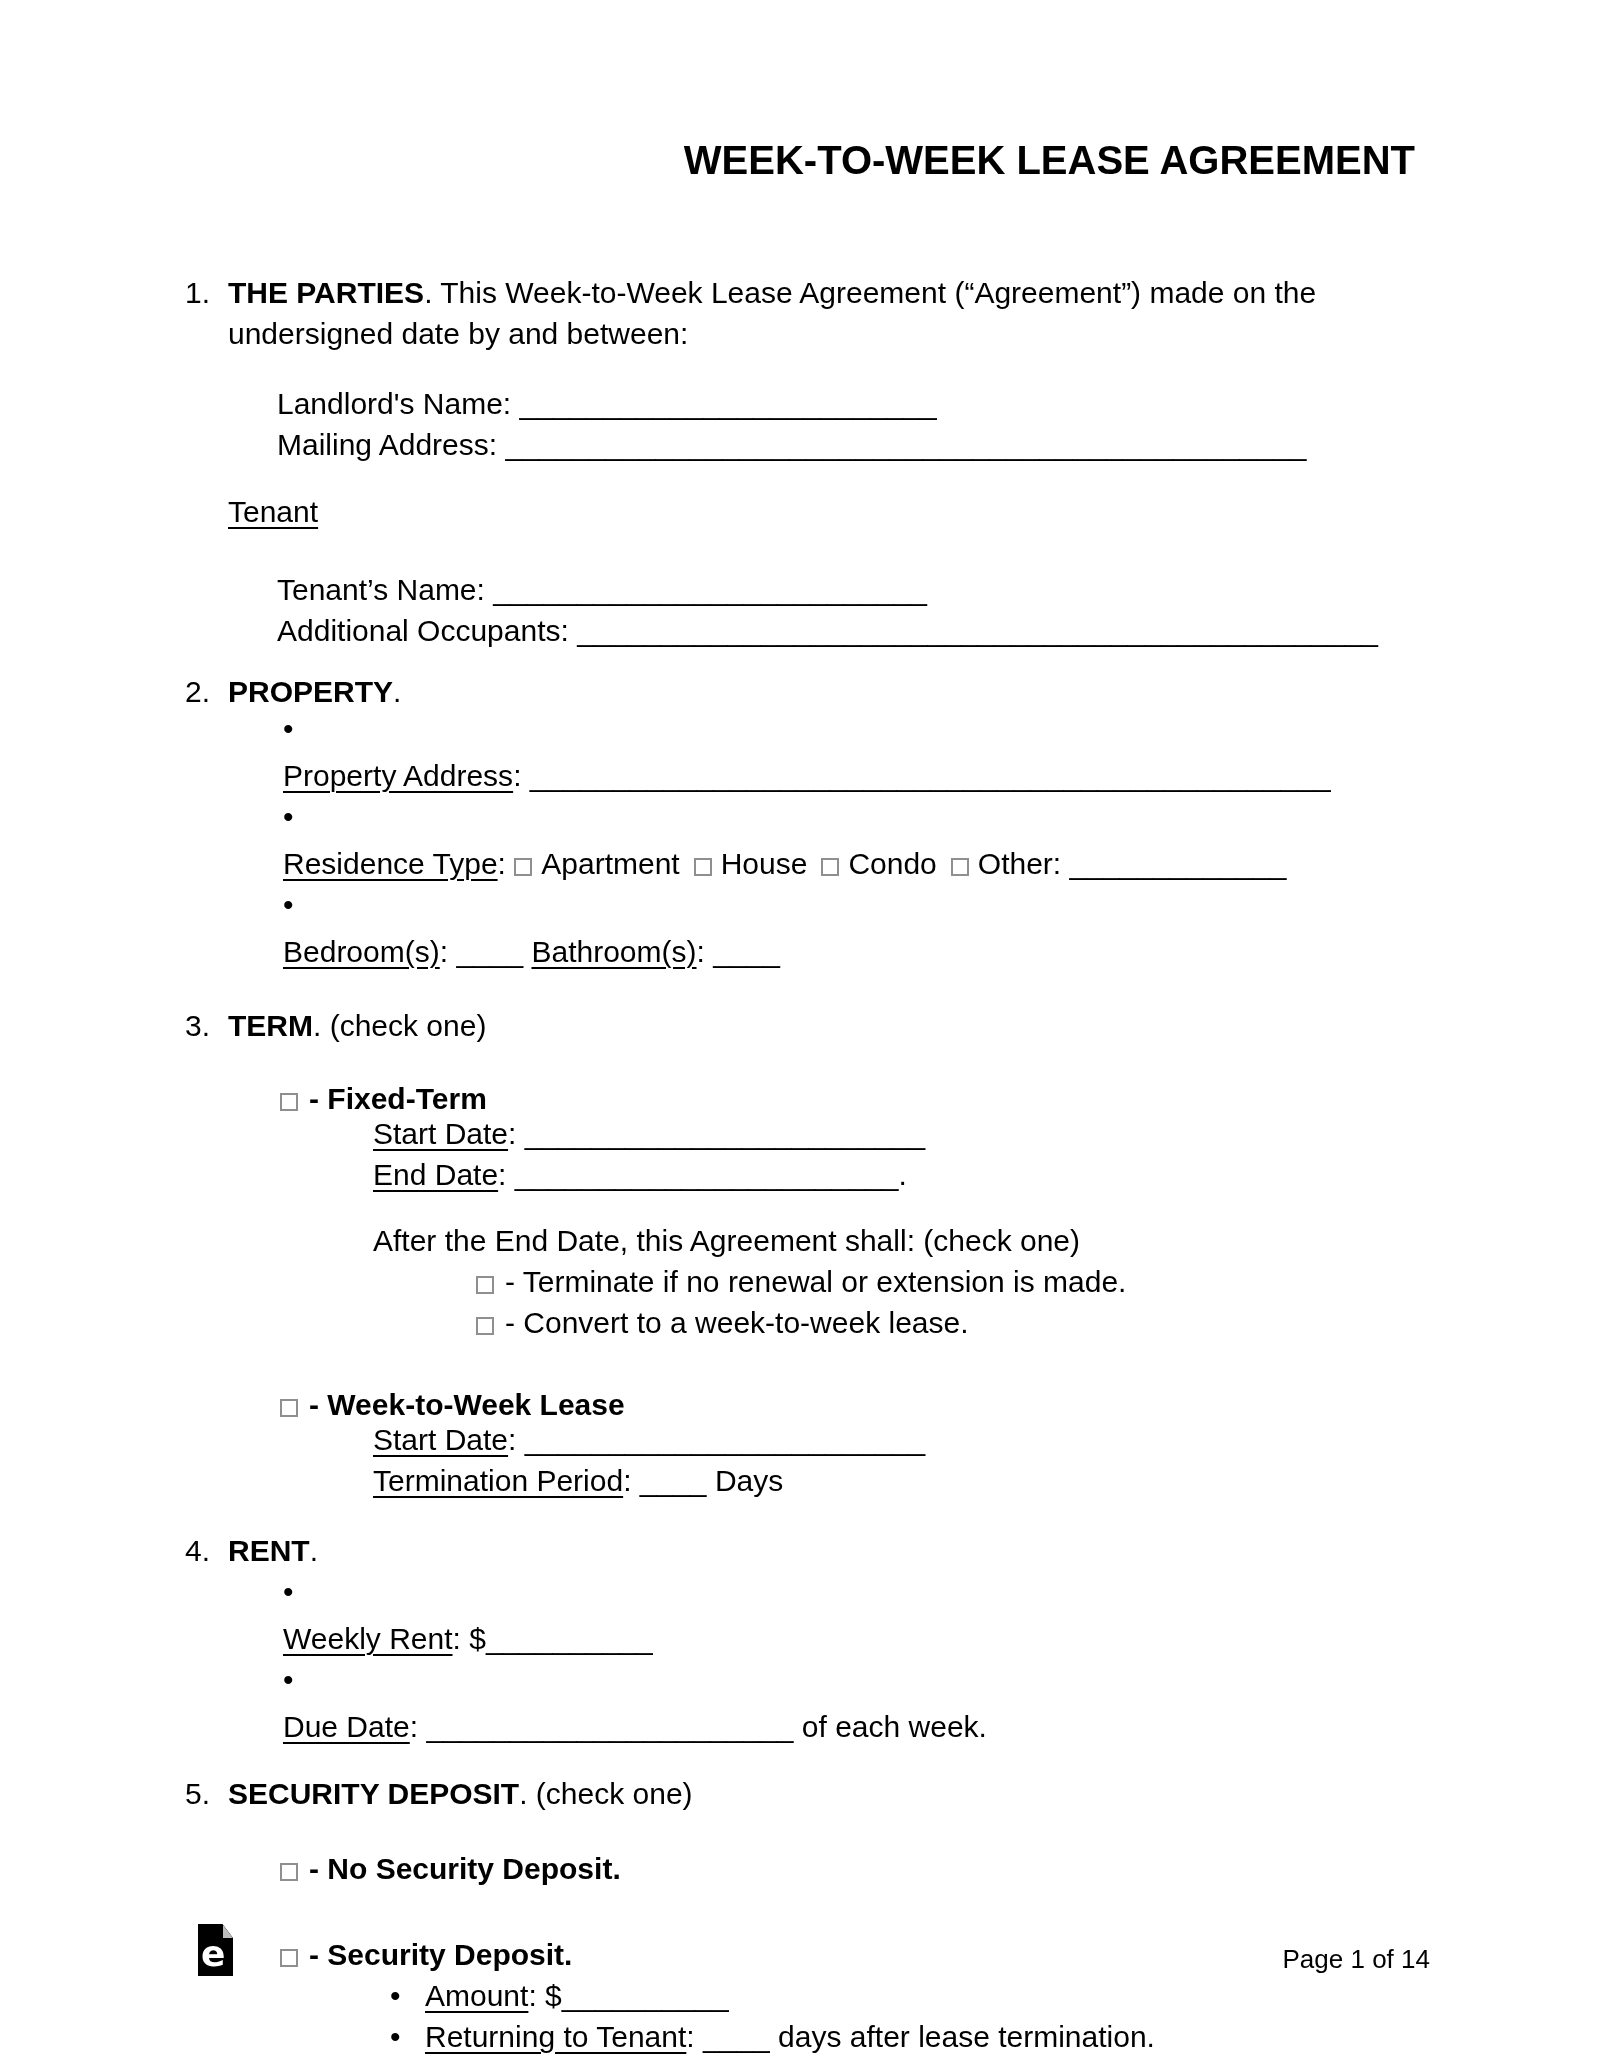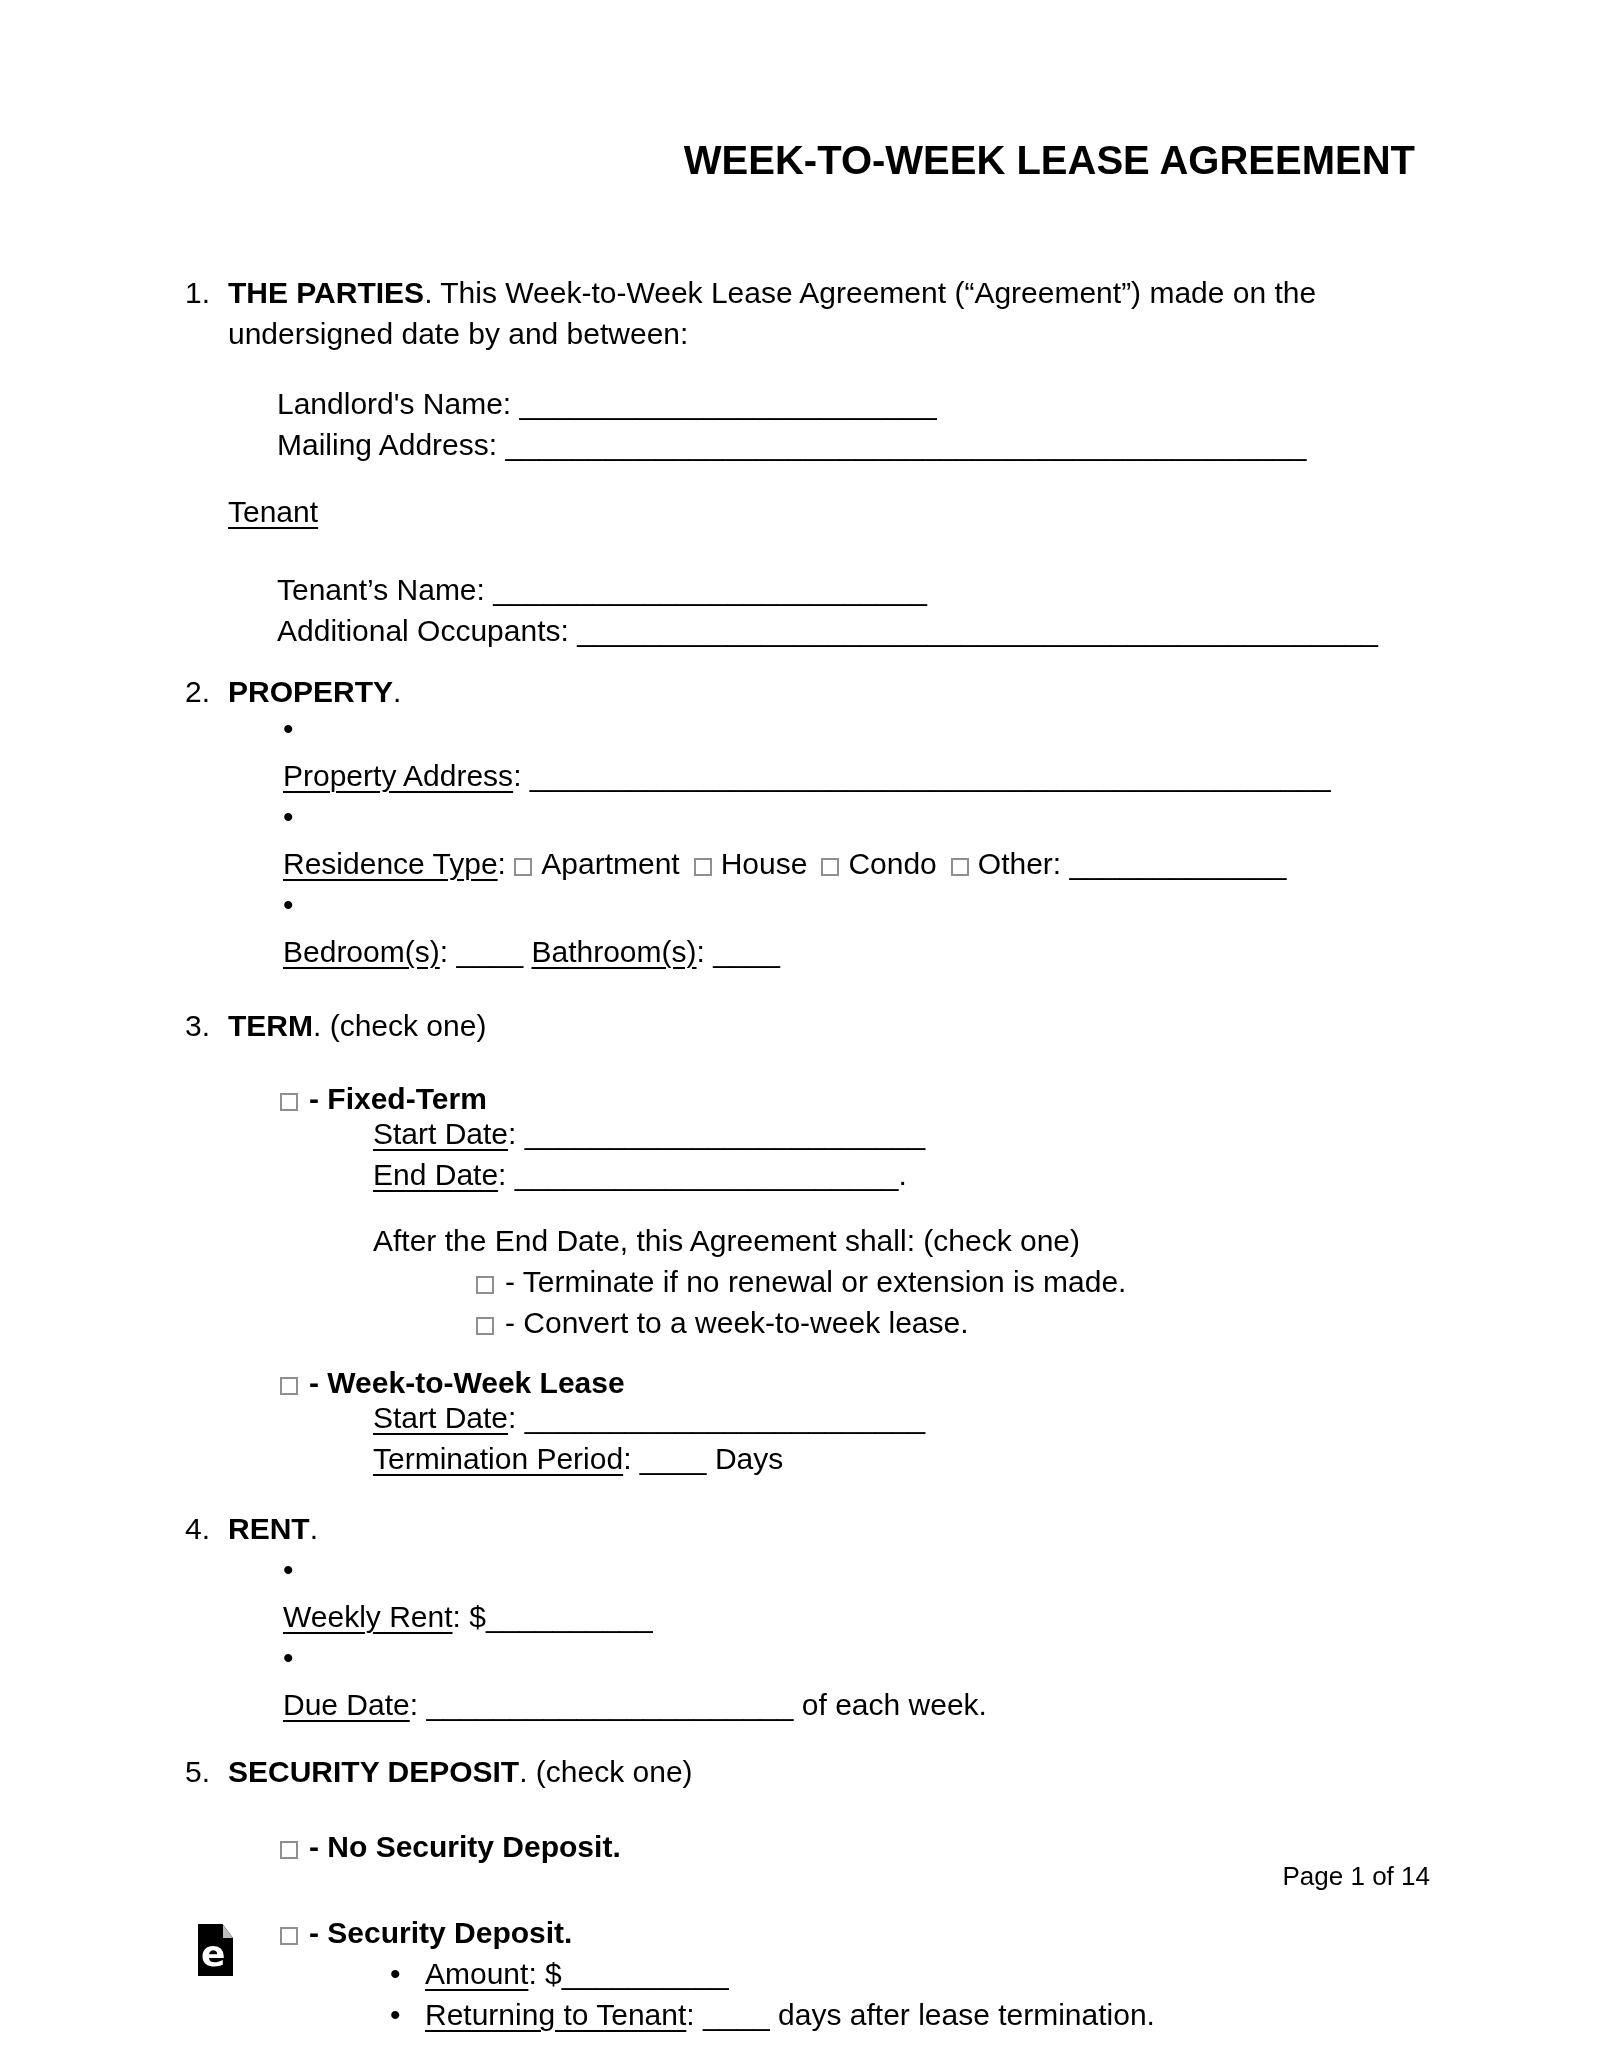--- a/index.html
+++ b/index.html
@@ -64,21 +64,21 @@
   .mt-lland   { margin-top: 28px; }
   .mt-lblock  { margin-top: 29px; }
   .mt-ten     { margin-top: 26px; }
   .mt-tblock  { margin-top: 37px; }
   .mt-s2      { margin-top: 20px; }
   .mt-bullets { margin-top: -4px; }
   .mt-s3      { margin-top: 33px; }
   .mt-fixed   { margin-top: 32px; }
   .mt-sub     { margin-top: -6px; }
   .mt-after   { margin-top: 25px; }
-  .mt-week    { margin-top: 19px; }
+  .mt-week    { margin-top: 41px; }
   .mt-s4      { margin-top: 29px; }
   .mt-s5      { margin-top: 26px; }
   .mt-nodep   { margin-top: 34px; }
   .mt-dep     { margin-top: 45px; }
 
   
   .logo {
     position: absolute; left: 198px; top: 1924px;
     width: 35px; height: 52px;
     background: #000000;
@@ -94,21 +94,21 @@
   }
   .logo .e {
     position: absolute; left: 3px; bottom: 0px;
     color: #ffffff;
     font-family: "DejaVu Sans", sans-serif;
     font-weight: 700;
     font-size: 36px;
     line-height: 44px;
   }
   .pagenum {
-    position: absolute; top: 1861px; right: 170px;
+    position: absolute; top: 1944px; right: 170px;
     font-size: 26px; line-height: 30px;
   }
 </style>
 </head>
 <body>
 
 <main class="page">
 
   <h1 class="title">WEEK-TO-WEEK LEASE AGREEMENT</h1>
 

